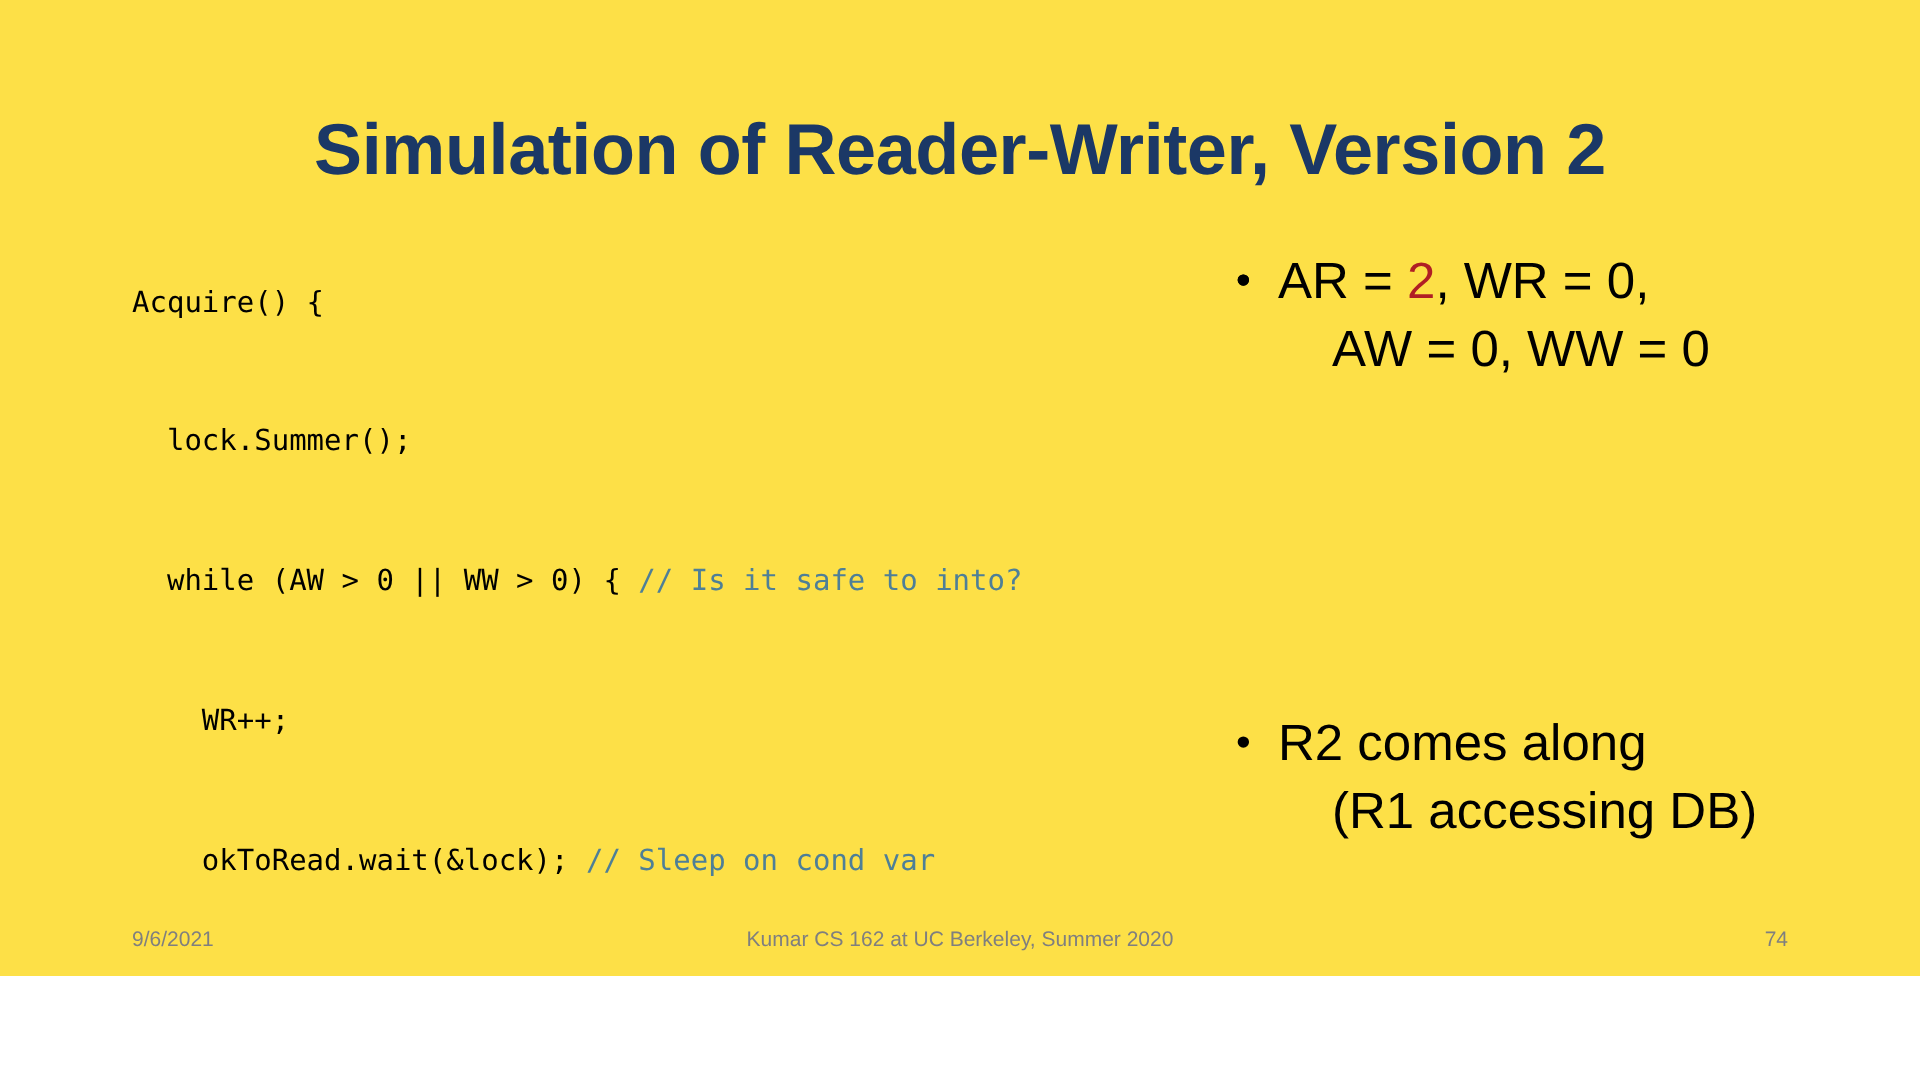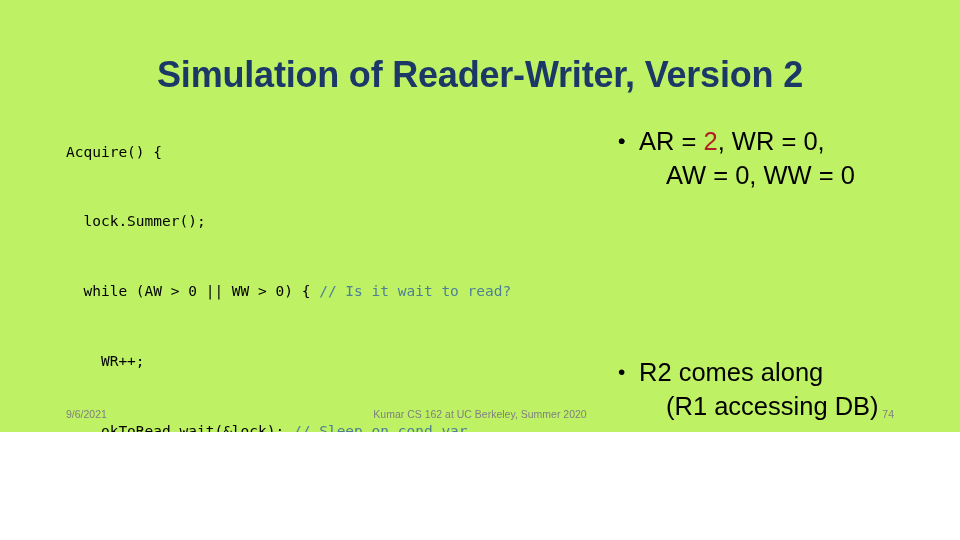--- a/index.html
+++ b/index.html
@@ -6,22 +6,22 @@
     margin: 0;
     padding: 0;
     background: #ffffff;
   }
   body {
     font-family: "Liberation Sans", sans-serif;
   }
   #slide {
     position: relative;
     width: 960px;
-    height: 432px;
-    background: #bef264;
+    height: 488px;
+    background: #fde047;
     overflow: hidden;
   }
 
   
   #slide-title {
     position: absolute;
     left: 0;
     top: 54px;
     width: 960px;
     text-align: center;
@@ -99,21 +99,21 @@
 </head>
 <body>
 
 <div id="slide">
 
   <div id="slide-title">Simulation of Reader-Writer, Version 2</div>
 
   <div id="code-block">
     <div class="code-line"><span class="tok">Acquire() {</span></div>
     <div class="code-line"><span class="tok">  lock.Summer();</span></div>
-    <div class="code-line"><span class="tok">  while (AW &gt; 0 || WW &gt; 0) { </span><span class="cmt">// Is it wait to read?</span></div>
+    <div class="code-line"><span class="tok">  while (AW &gt; 0 || WW &gt; 0) { </span><span class="cmt">// Is it safe to into?</span></div>
     <div class="code-line"><span class="tok">    WR++;</span></div>
     <div class="code-line"><span class="tok">    okToRead.wait(&amp;lock); </span><span class="cmt">// Sleep on cond var</span></div>
     
     
     
     
     
     
     
     

